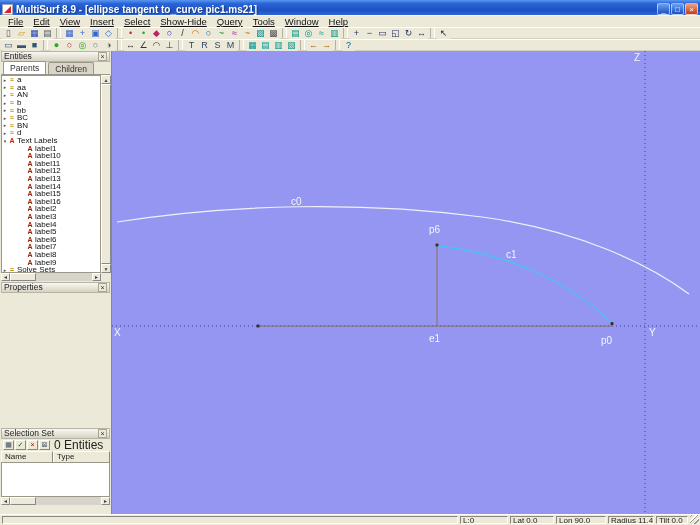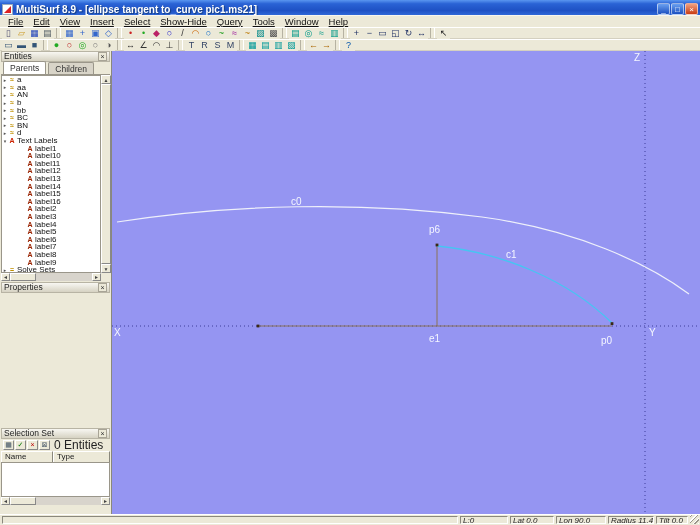--- a/index.html
+++ b/index.html
@@ -97,21 +97,21 @@
   .lab-x  { left:2px;   top:277px; }
   .lab-y  { left:537px; top:277px; }
   .lab-c0 { left:179px; top:146px; }
   .lab-p6 { left:317px; top:174px; }
   .lab-c1 { left:394px; top:199px; }
   .lab-e1 { left:317px; top:283px; }
   .lab-p0 { left:489px; top:285px; }
 
   
   .statusbar { position:absolute; left:0; right:0; bottom:0; height:11px; background:#ece9d8;
-    border-top:1px solid #fff; display:flex; gap:2px; align-items:stretch; padding:1px 12px 1px 2px;font-style:italic; }
+    border-top:1px solid #fff; display:flex; gap:2px; align-items:stretch; padding:1px 12px 1px 2px; }
   .sfield { border:1px solid; border-color:#8a887c #fff #fff #8a887c; font-size:8px; line-height:7px;
     padding:0 2px; color:#222; white-space:nowrap; overflow:hidden; }
   .f0 { flex:1; } .f1 { width:48px; } .f2 { width:44px; } .f3 { width:50px; } .f4 { width:46px; } .f5 { width:32px; }
   .grip { position:absolute; right:1px; bottom:1px; width:9px; height:9px;
     background:repeating-linear-gradient(135deg, #fff 0 1px, #9a968a 1px 2px, transparent 2px 4px); }
 </style>
 </head>
 <body>
 
 <div class="window">

